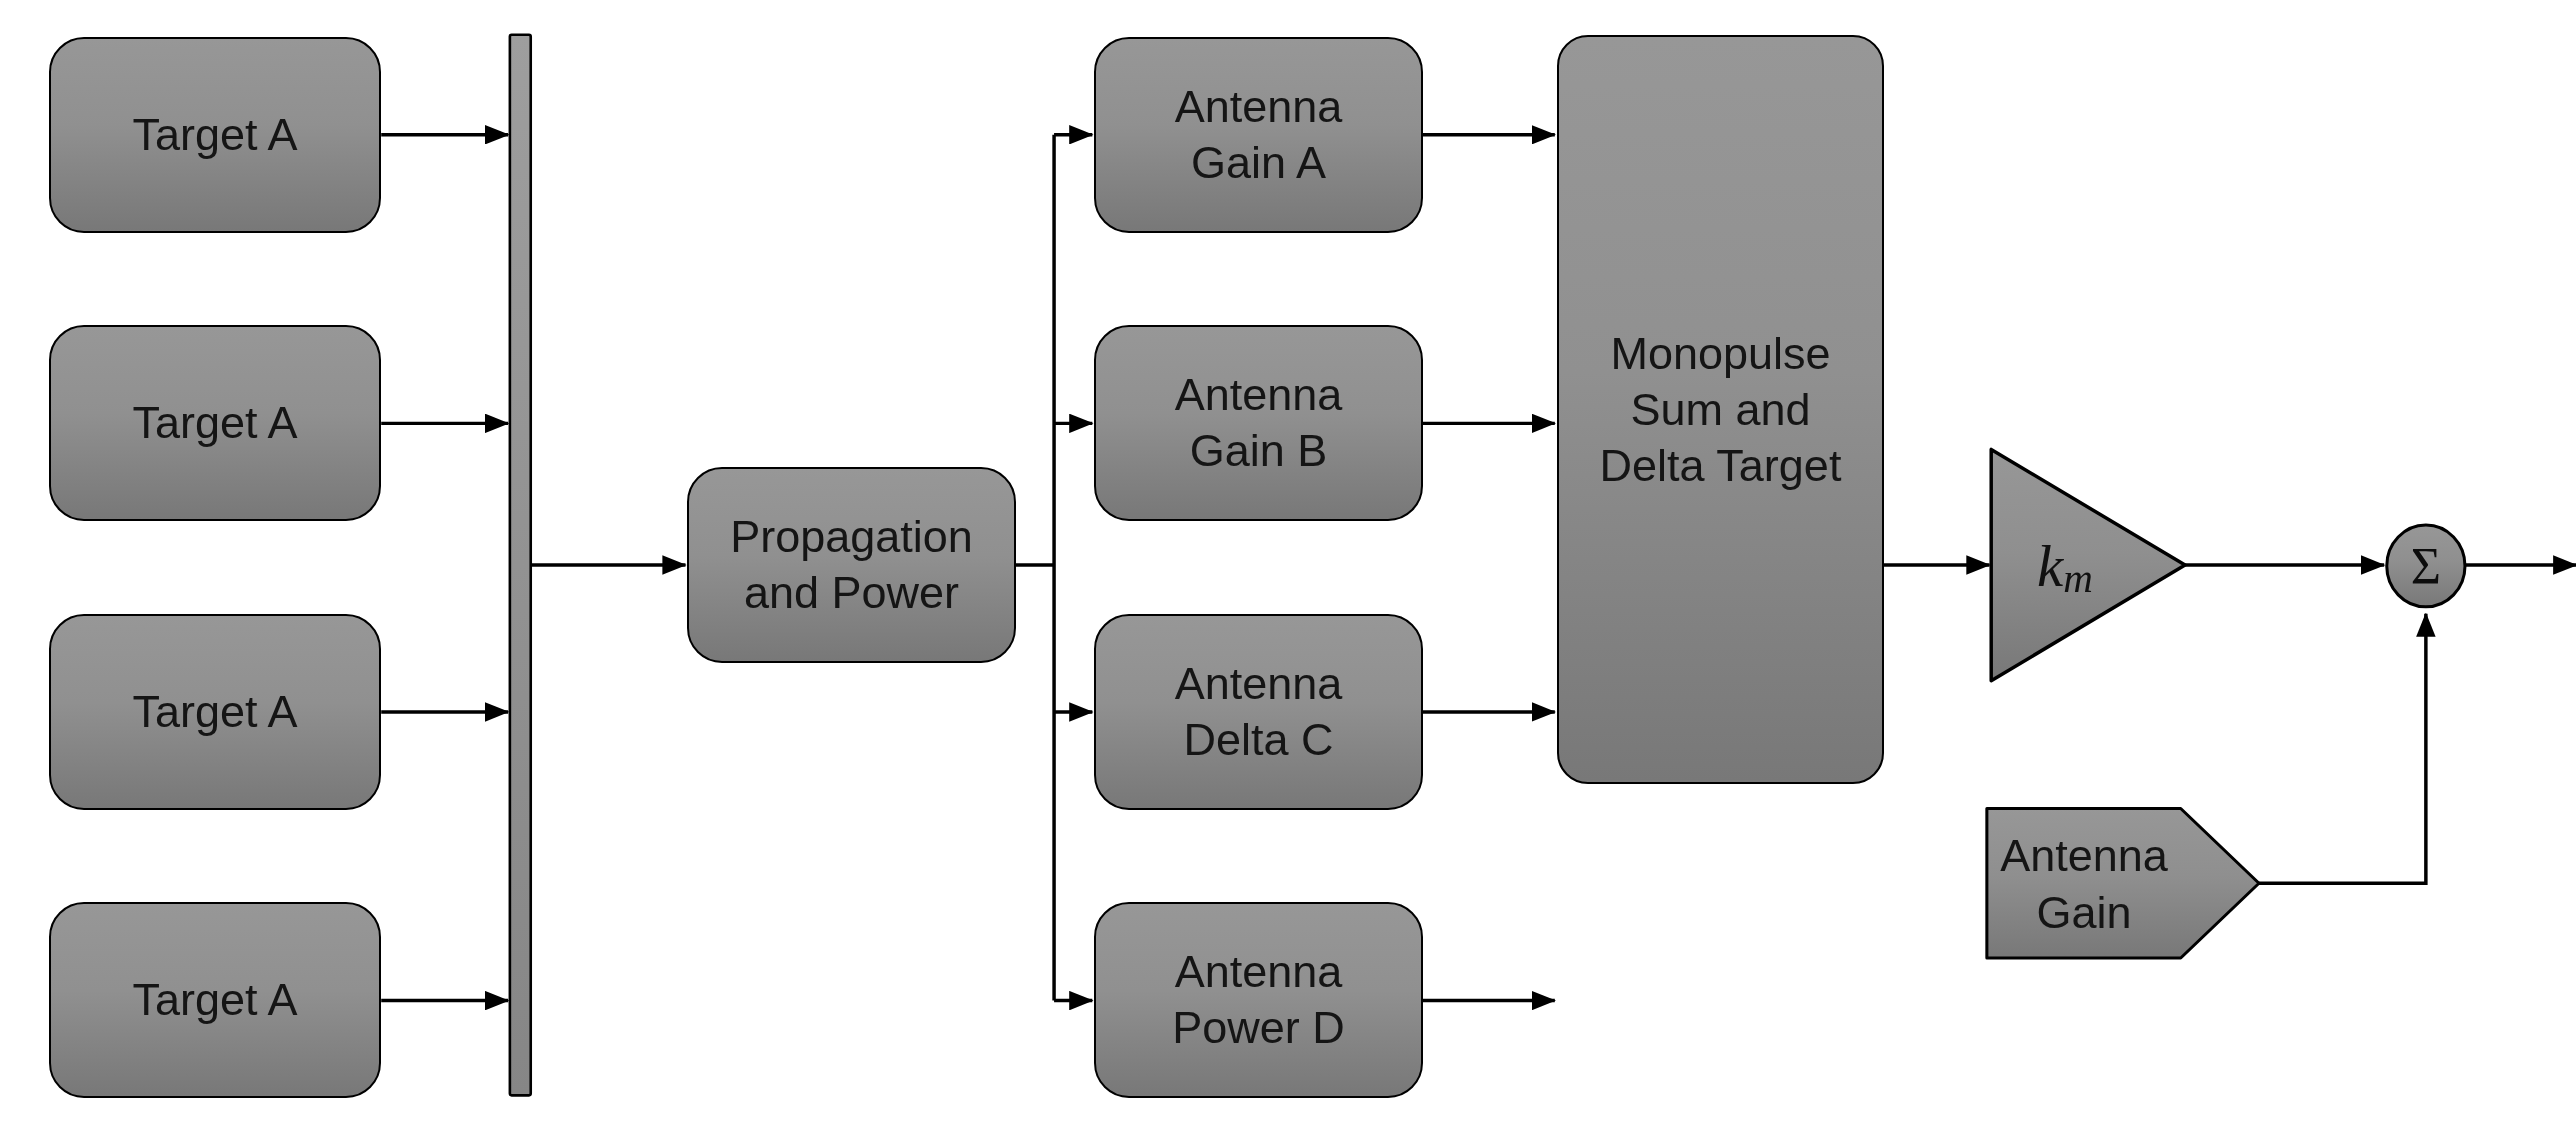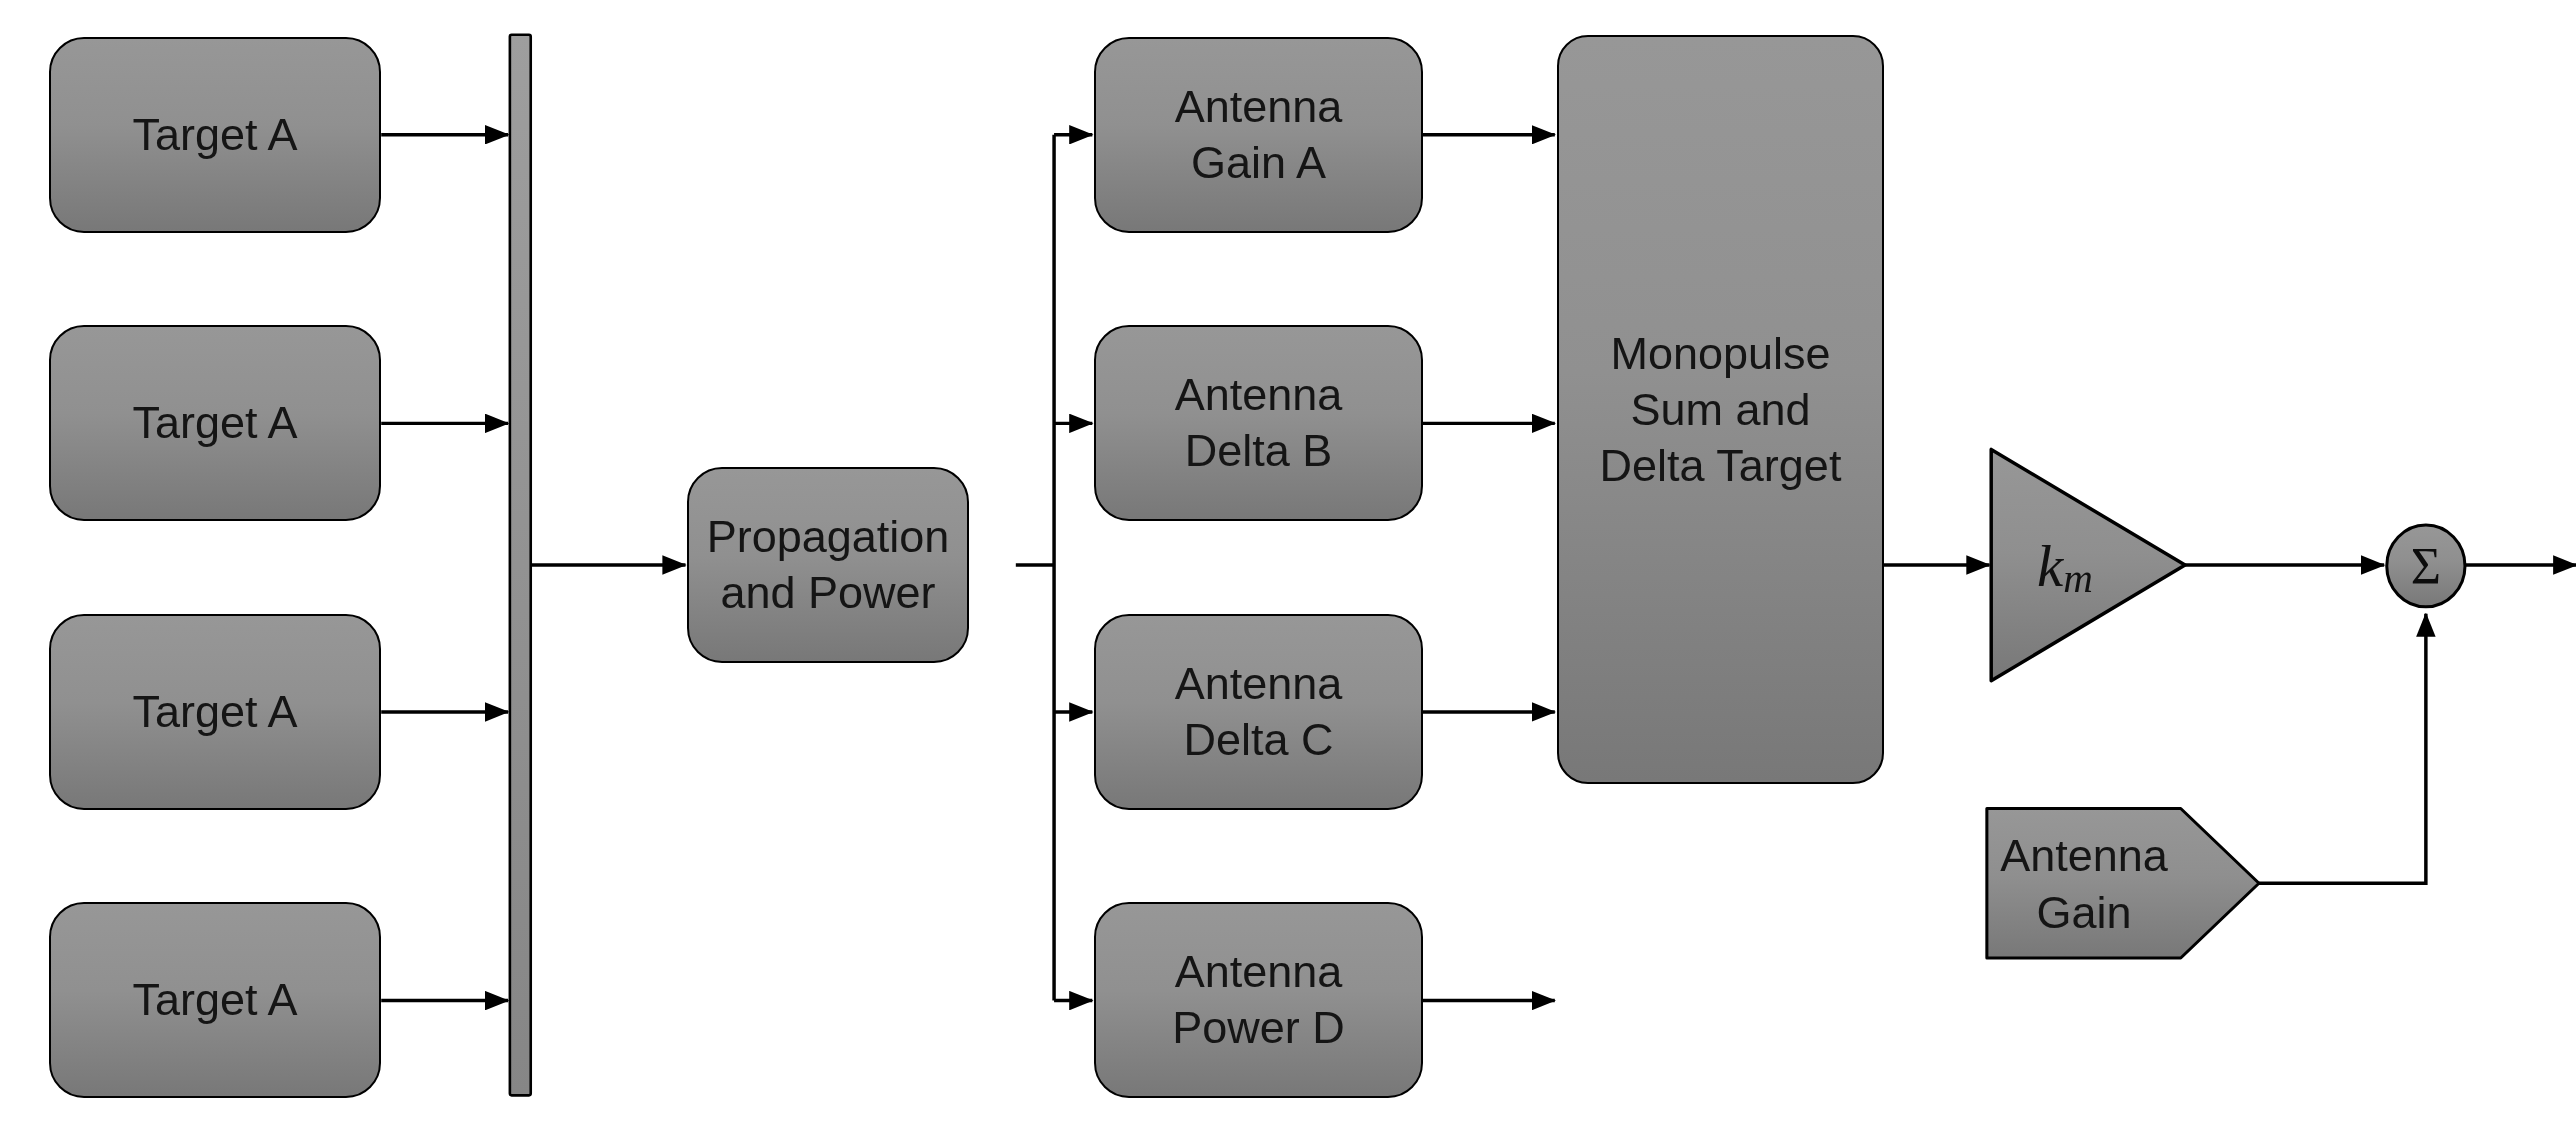--- a/index.html
+++ b/index.html
@@ -113,32 +113,32 @@
   <div class="box" style="left:33px;top:325px;width:332px;height:196px;">
     <span>Target A</span>
   </div>
   <div class="box" style="left:33px;top:614px;width:332px;height:196px;">
     <span>Target A</span>
   </div>
   <div class="box" style="left:33px;top:902px;width:332px;height:196px;">
     <span>Target A</span>
   </div>
 
-  <div class="box" style="left:671px;top:467px;width:282px;height:196px;">
+  <div class="box" style="left:671px;top:467px;width:329px;height:196px;">
     <span>Propagation</span>
     <span>and Power</span>
   </div>
 
   <div class="box" style="left:1078px;top:37px;width:329px;height:196px;">
     <span>Antenna</span>
     <span>Gain A</span>
   </div>
   <div class="box" style="left:1078px;top:325px;width:329px;height:196px;">
     <span>Antenna</span>
-    <span>Delta B</span>
+    <span>Gain B</span>
   </div>
   <div class="box" style="left:1078px;top:614px;width:329px;height:196px;">
     <span>Antenna</span>
     <span>Delta C</span>
   </div>
   <div class="box" style="left:1078px;top:902px;width:329px;height:196px;">
     <span>Antenna</span>
     <span>Power D</span>
   </div>
 

